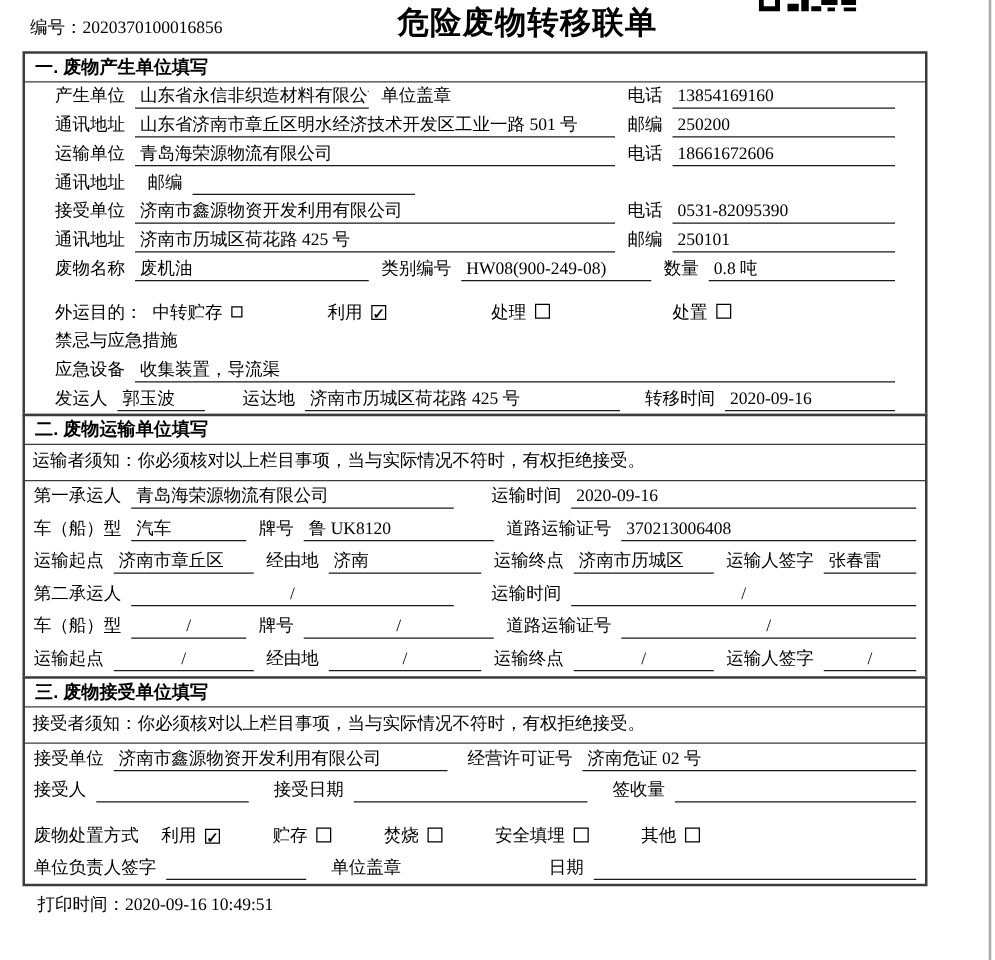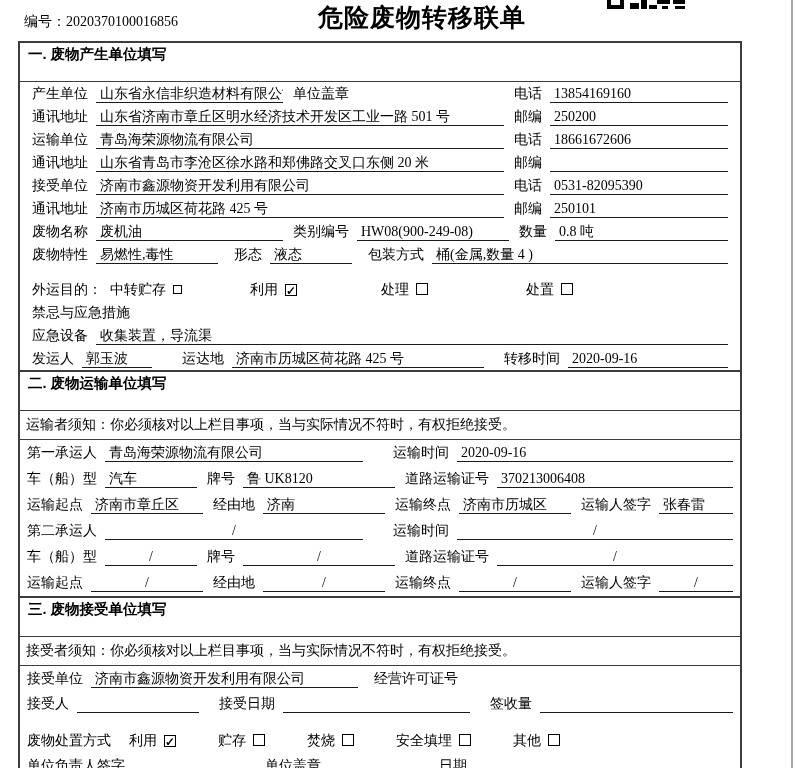--- a/index.html
+++ b/index.html
@@ -16,23 +16,23 @@
   .doc-title{
     position:absolute;left:300px;top:1px;font-size:25px;font-weight:bold;
     font-family:"Liberation Sans","DejaVu Sans",sans-serif;letter-spacing:1px;white-space:nowrap;
   }
   .qr-frag{position:absolute;right:57px;top:0;}
   
   .section{border:2px solid #3c3c3c;background:#fff;}
   .section + .section{margin-top:-2px;}
   .sec-header{
     font-family:"Liberation Sans","DejaVu Sans",sans-serif;font-weight:bold;
-    font-size:14.5px;padding:3px 8px 18px;border-bottom:1px solid #3c3c3c;line-height:17px;
-  }
-  .row{display:flex;align-items:flex-end;padding:3px 12px 2px;line-height:18px;}
+    font-size:14.5px;padding:3px 8px 2px;border-bottom:1px solid #3c3c3c;line-height:17px;
+  }
+  .row{display:flex;align-items:flex-end;padding:3px 24px 2px;line-height:18px;}
   .s2 .row{padding:4px 7px 4px;}
   .s3 .row{padding:4px 7px 3px;}
   .notice-row{padding:5px 6px;border-bottom:1px solid #3c3c3c;line-height:18px;}
   .lbl{white-space:nowrap;margin-right:8px;height:18px;}
   .val{
     display:inline-block;border-bottom:1px solid #1a1a1a;padding:0 4px;height:18px;
     white-space:nowrap;overflow:hidden;box-sizing:border-box;
   }
   .grow{flex:1 1 auto;}
   .tail{margin-left:auto;}
@@ -99,21 +99,20 @@
 
     <div class="row">
       <span class="lbl">运输单位</span>
       <span class="val grow">青岛海荣源物流有限公司</span>
       <span class="lbl ml10">电话</span>
       <span class="val w178">18661672606</span>
     </div>
 
     <div class="row">
       <span class="lbl">通讯地址</span>
-      <span class="val grow">山东省青岛市李沧区徐水路和郑佛路交叉口东侧 20 米</span>
       <span class="lbl ml10">邮编</span>
       <span class="val w178"></span>
     </div>
 
     <div class="row">
       <span class="lbl">接受单位</span>
       <span class="val grow">济南市鑫源物资开发利用有限公司</span>
       <span class="lbl ml10">电话</span>
       <span class="val w178">0531-82095390</span>
     </div>
@@ -127,28 +126,20 @@
 
     <div class="row">
       <span class="lbl">废物名称</span>
       <span class="val w185">废机油</span>
       <span class="lbl ml10">类别编号</span>
       <span class="val w150">HW08(900-249-08)</span>
       <span class="lbl ml10">数量</span>
       <span class="val grow">0.8 吨</span>
     </div>
 
-    <div class="row">
-      <span class="lbl">废物特性</span>
-      <span class="val w120">易燃性,毒性</span>
-      <span class="lbl ml16">形态</span>
-      <span class="val w80">液态</span>
-      <span class="lbl ml16">包装方式</span>
-      <span class="val grow">桶(金属,数量  4 )</span>
-    </div>
 
     <div class="row">
       <span class="lbl">外运目的：</span>
       <span class="chk-opt opt-gap65"><span>中转贮存</span><span class="box small"></span></span>
       <span class="chk-opt opt-gap80"><span>利用</span><span class="box">✓</span></span>
       <span class="chk-opt opt-gap95"><span>处理</span><span class="box"></span></span>
       <span class="chk-opt"><span>处置</span><span class="box"></span></span>
     </div>
 
 
@@ -233,20 +224,21 @@
 
   <div class="section s3">
     <div class="sec-header">三. 废物接受单位填写</div>
 
     <div class="notice-row"><span>接受者须知：</span><span>你必须核对以上栏目事项，当与实际情况不符时，有权拒绝接受。</span></div>
 
     <div class="row">
       <span class="lbl">接受单位</span>
       <span class="val w265">济南市鑫源物资开发利用有限公司</span>
       <span class="lbl ml16">经营许可证号</span>
+      <span class="val grow">济南危证 02 号</span>
     </div>
 
     <div class="row">
       <span class="lbl">接受人</span>
       <span class="val w120"></span>
       <span class="lbl ml20">接受日期</span>
       <span class="val w185"></span>
       <span class="lbl ml20">签收量</span>
       <span class="val grow"></span>
     </div>

